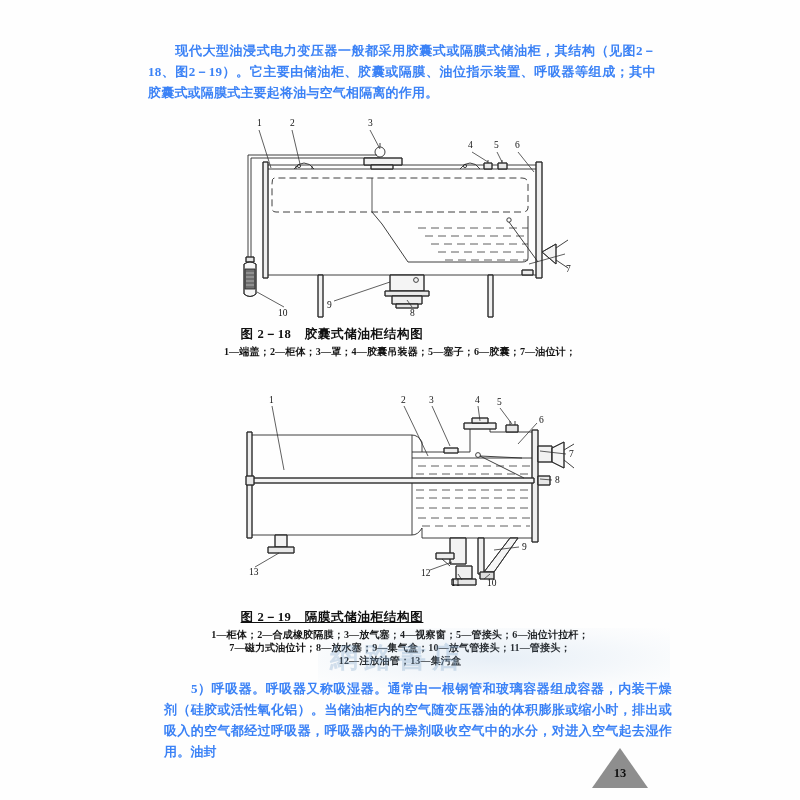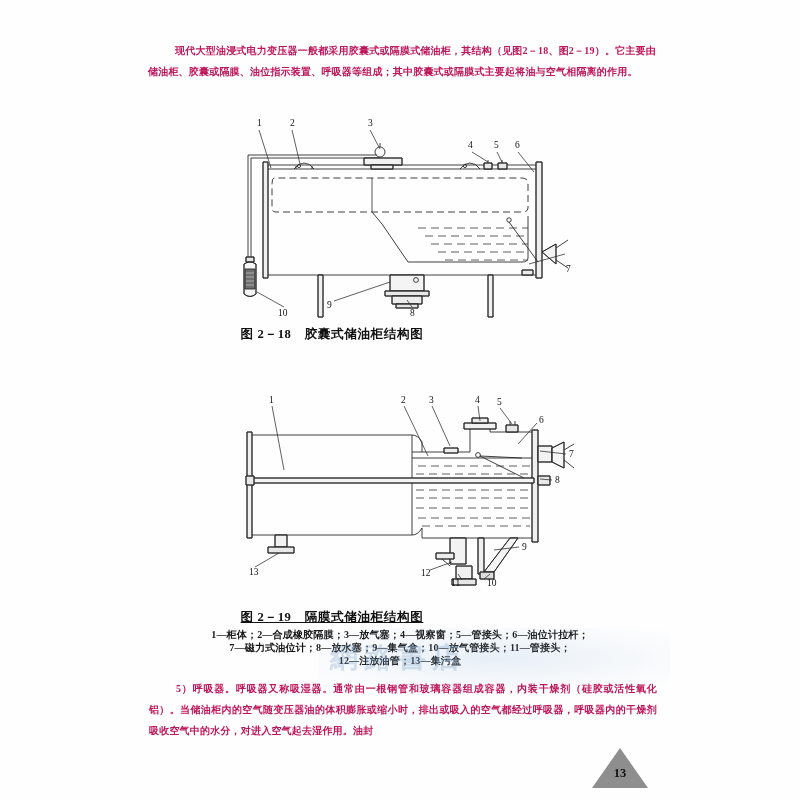--- a/index.html
+++ b/index.html
@@ -18,34 +18,34 @@
   .page {
     position: absolute;
     left: 0; top: 0;
     width: 800px;
     height: 800px;
     background: #fefefe;
   }
   
   .para {
     position: absolute;
-    font-size: 10px;
+    font-size: 13px;
     line-height: 21px;
     letter-spacing: 0.2px;
     text-align: justify;
-    color: #be185d;
+    color: #3b82f6;
     font-weight: 600;
   }
   #intro-para {
     left: 148px;
     top: 40px;
     width: 508px;
   }
   #breather-para {
-    left: 149px;
+    left: 164px;
     top: 678px;
     width: 508px;
     font-family: Liberation Serif, serif;
   }
   .indent { display: inline-block; width: 27px; }
 
   
   .fig-title {
     position: absolute;
     width: 664px;
@@ -257,20 +257,21 @@
         <text x="293" y="36">6</text>
         <text x="344" y="160">7</text>
         <text x="188" y="204">8</text>
         <text x="105" y="196">9</text>
         <text x="56" y="204">10</text>
       </g>
     </svg>
   </div>
 
   <div class="fig-title" id="fig1-title">图 2－18　胶囊式储油柜结构图</div>
+  <div class="fig-legend" id="fig1-legend-1">1—端盖；2—柜体；3—罩；4—胶囊吊装器；5—塞子；6—胶囊；7—油位计；</div>
 
   <div class="figure" id="figure-2">
     <svg width="360" height="210" viewBox="0 0 360 210" xmlns="http://www.w3.org/2000/svg">
       <g fill="none" stroke="#2b2b2b" stroke-width="0.9" stroke-linejoin="round">
 
         <path d="M28,45 L28,145 L190,145 L190,45 Z"></path>
 
         <rect x="25" y="42" width="5" height="106" fill="#efefef"></rect>
         <rect x="25" y="42" width="5" height="106"></rect>
 

